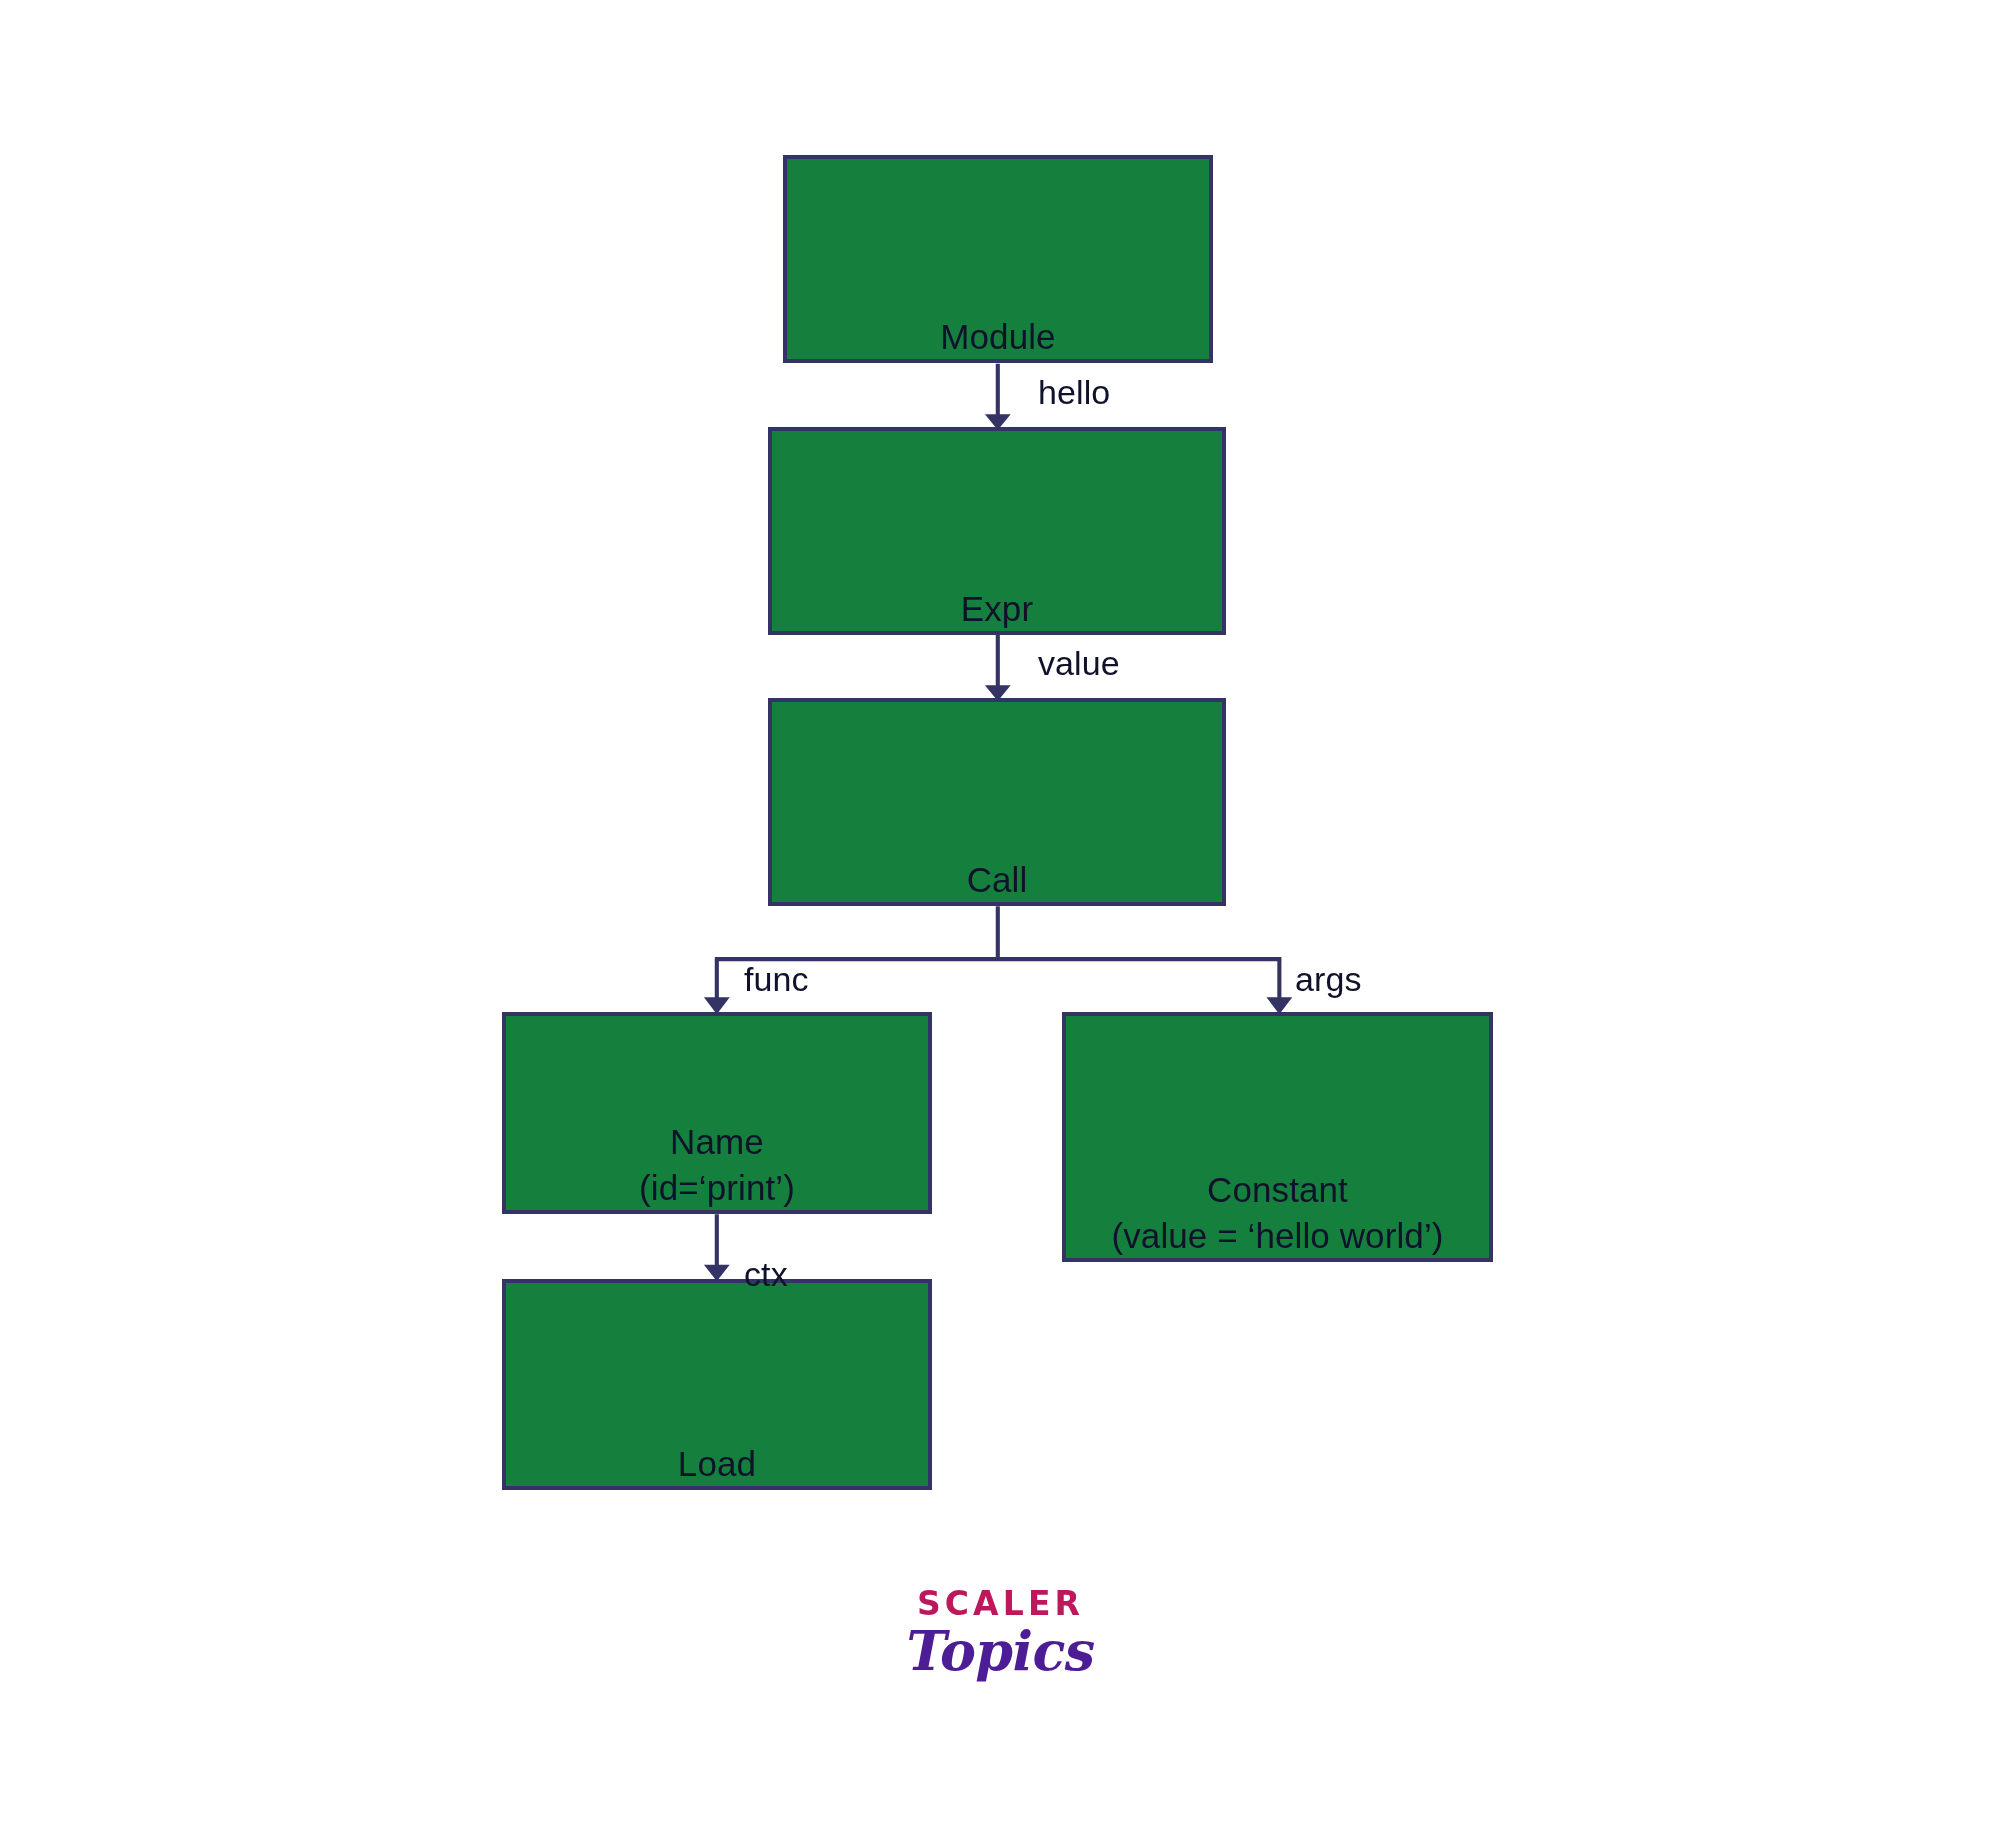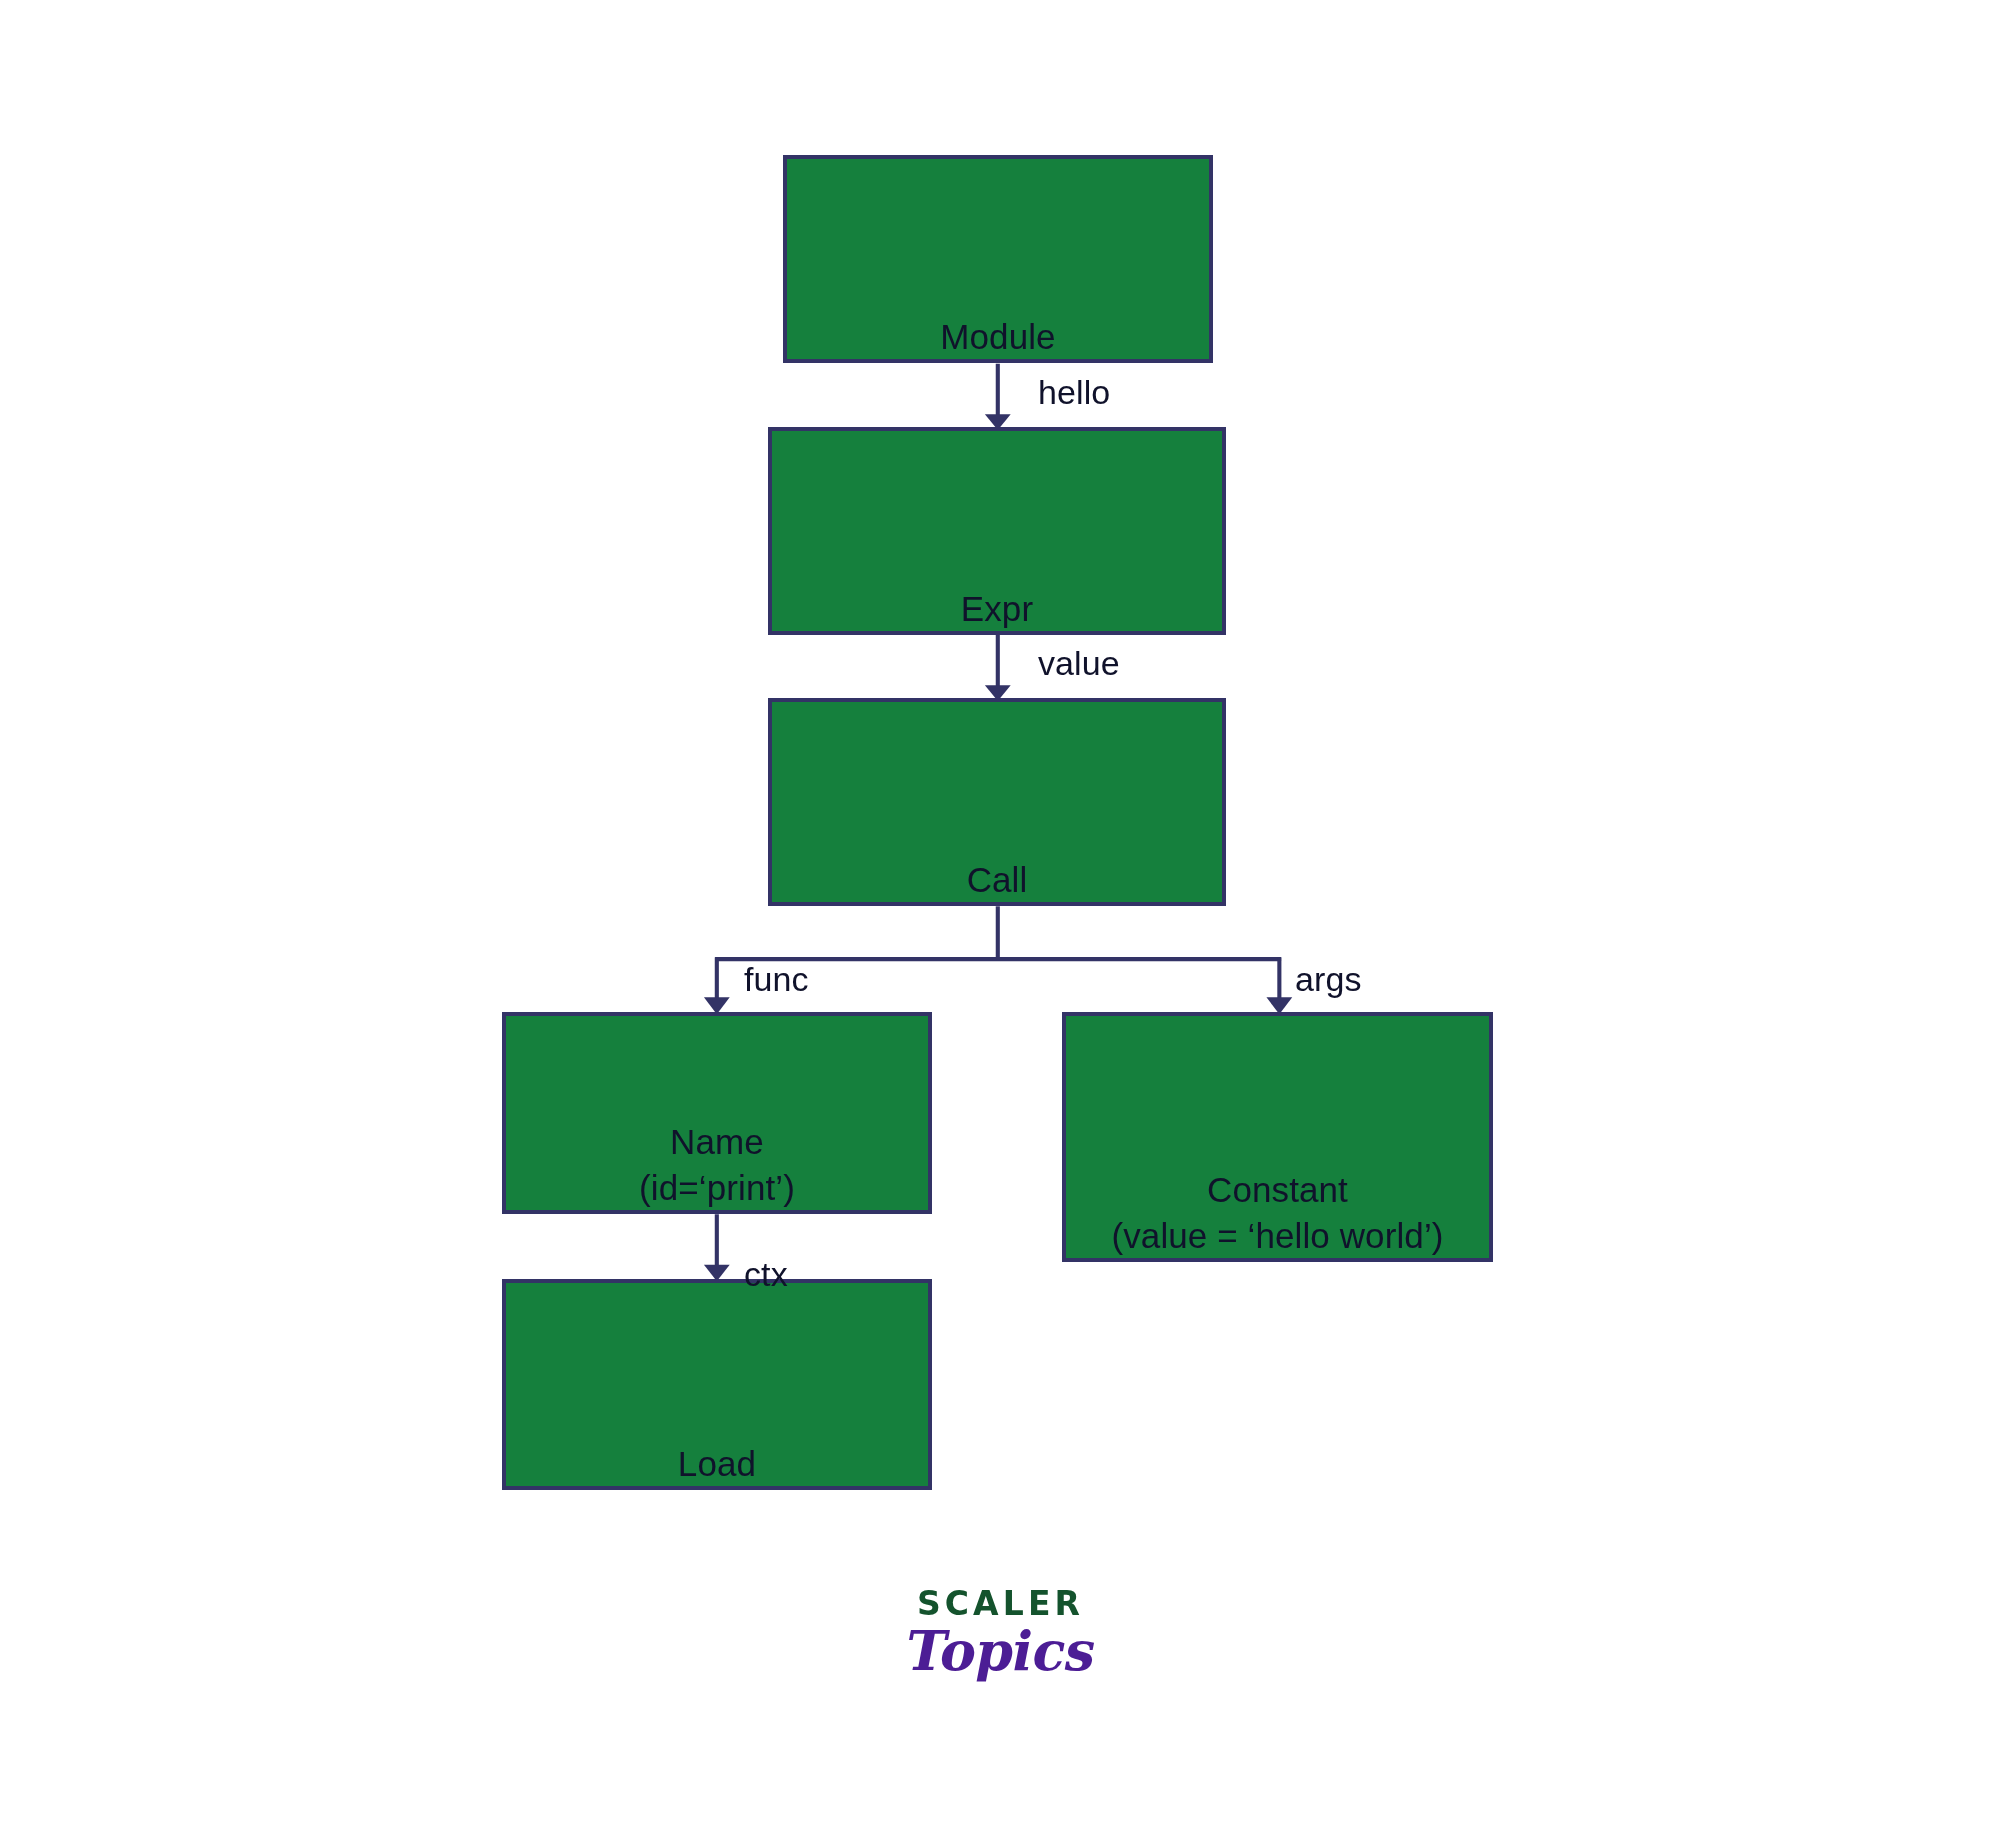--- a/index.html
+++ b/index.html
@@ -79,21 +79,21 @@
     top: 1587px;
     width: 211px;
     height: 135px;
     text-align: center;
   }
   #logo-scaler {
     font-family: "DejaVu Sans", sans-serif;
     font-weight: bold;
     font-size: 33px;
     letter-spacing: 4.1px;
-    color: #14532d;
+    color: #be185d;
     line-height: 1;
     display: block;
   }
   #logo-topics {
     font-family: "DejaVu Serif", serif;
     font-style: italic;
     font-weight: bold;
     font-size: 54px;
     color: #4c1d95;
     line-height: 1;

